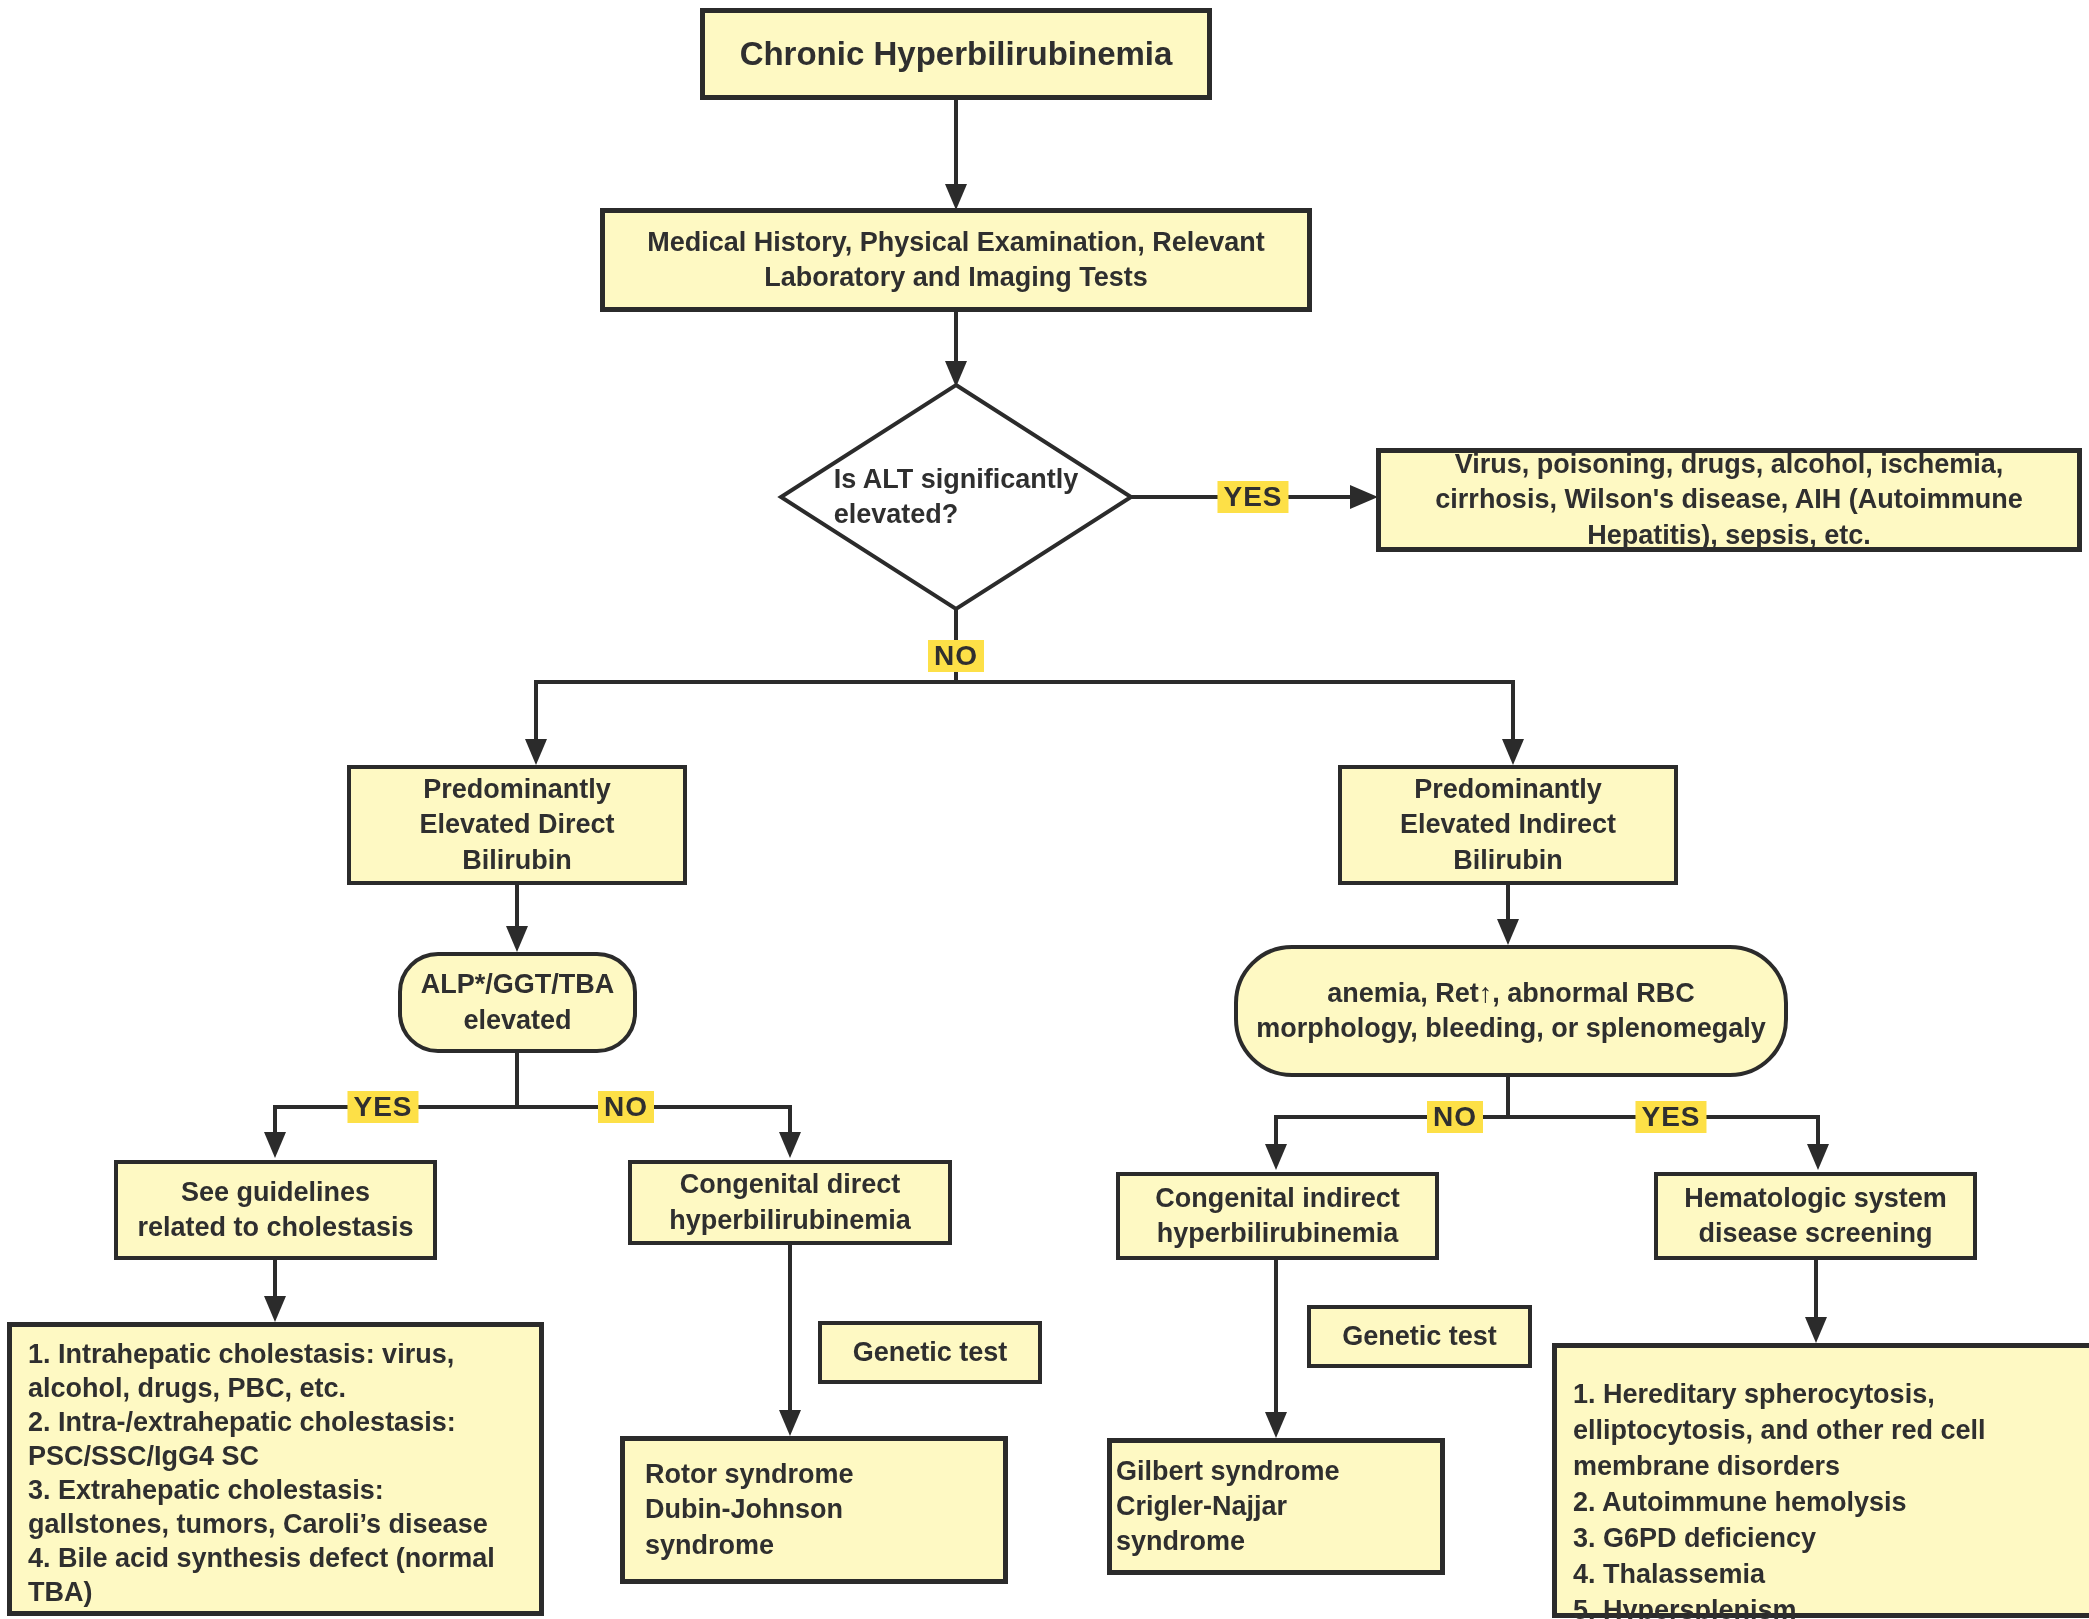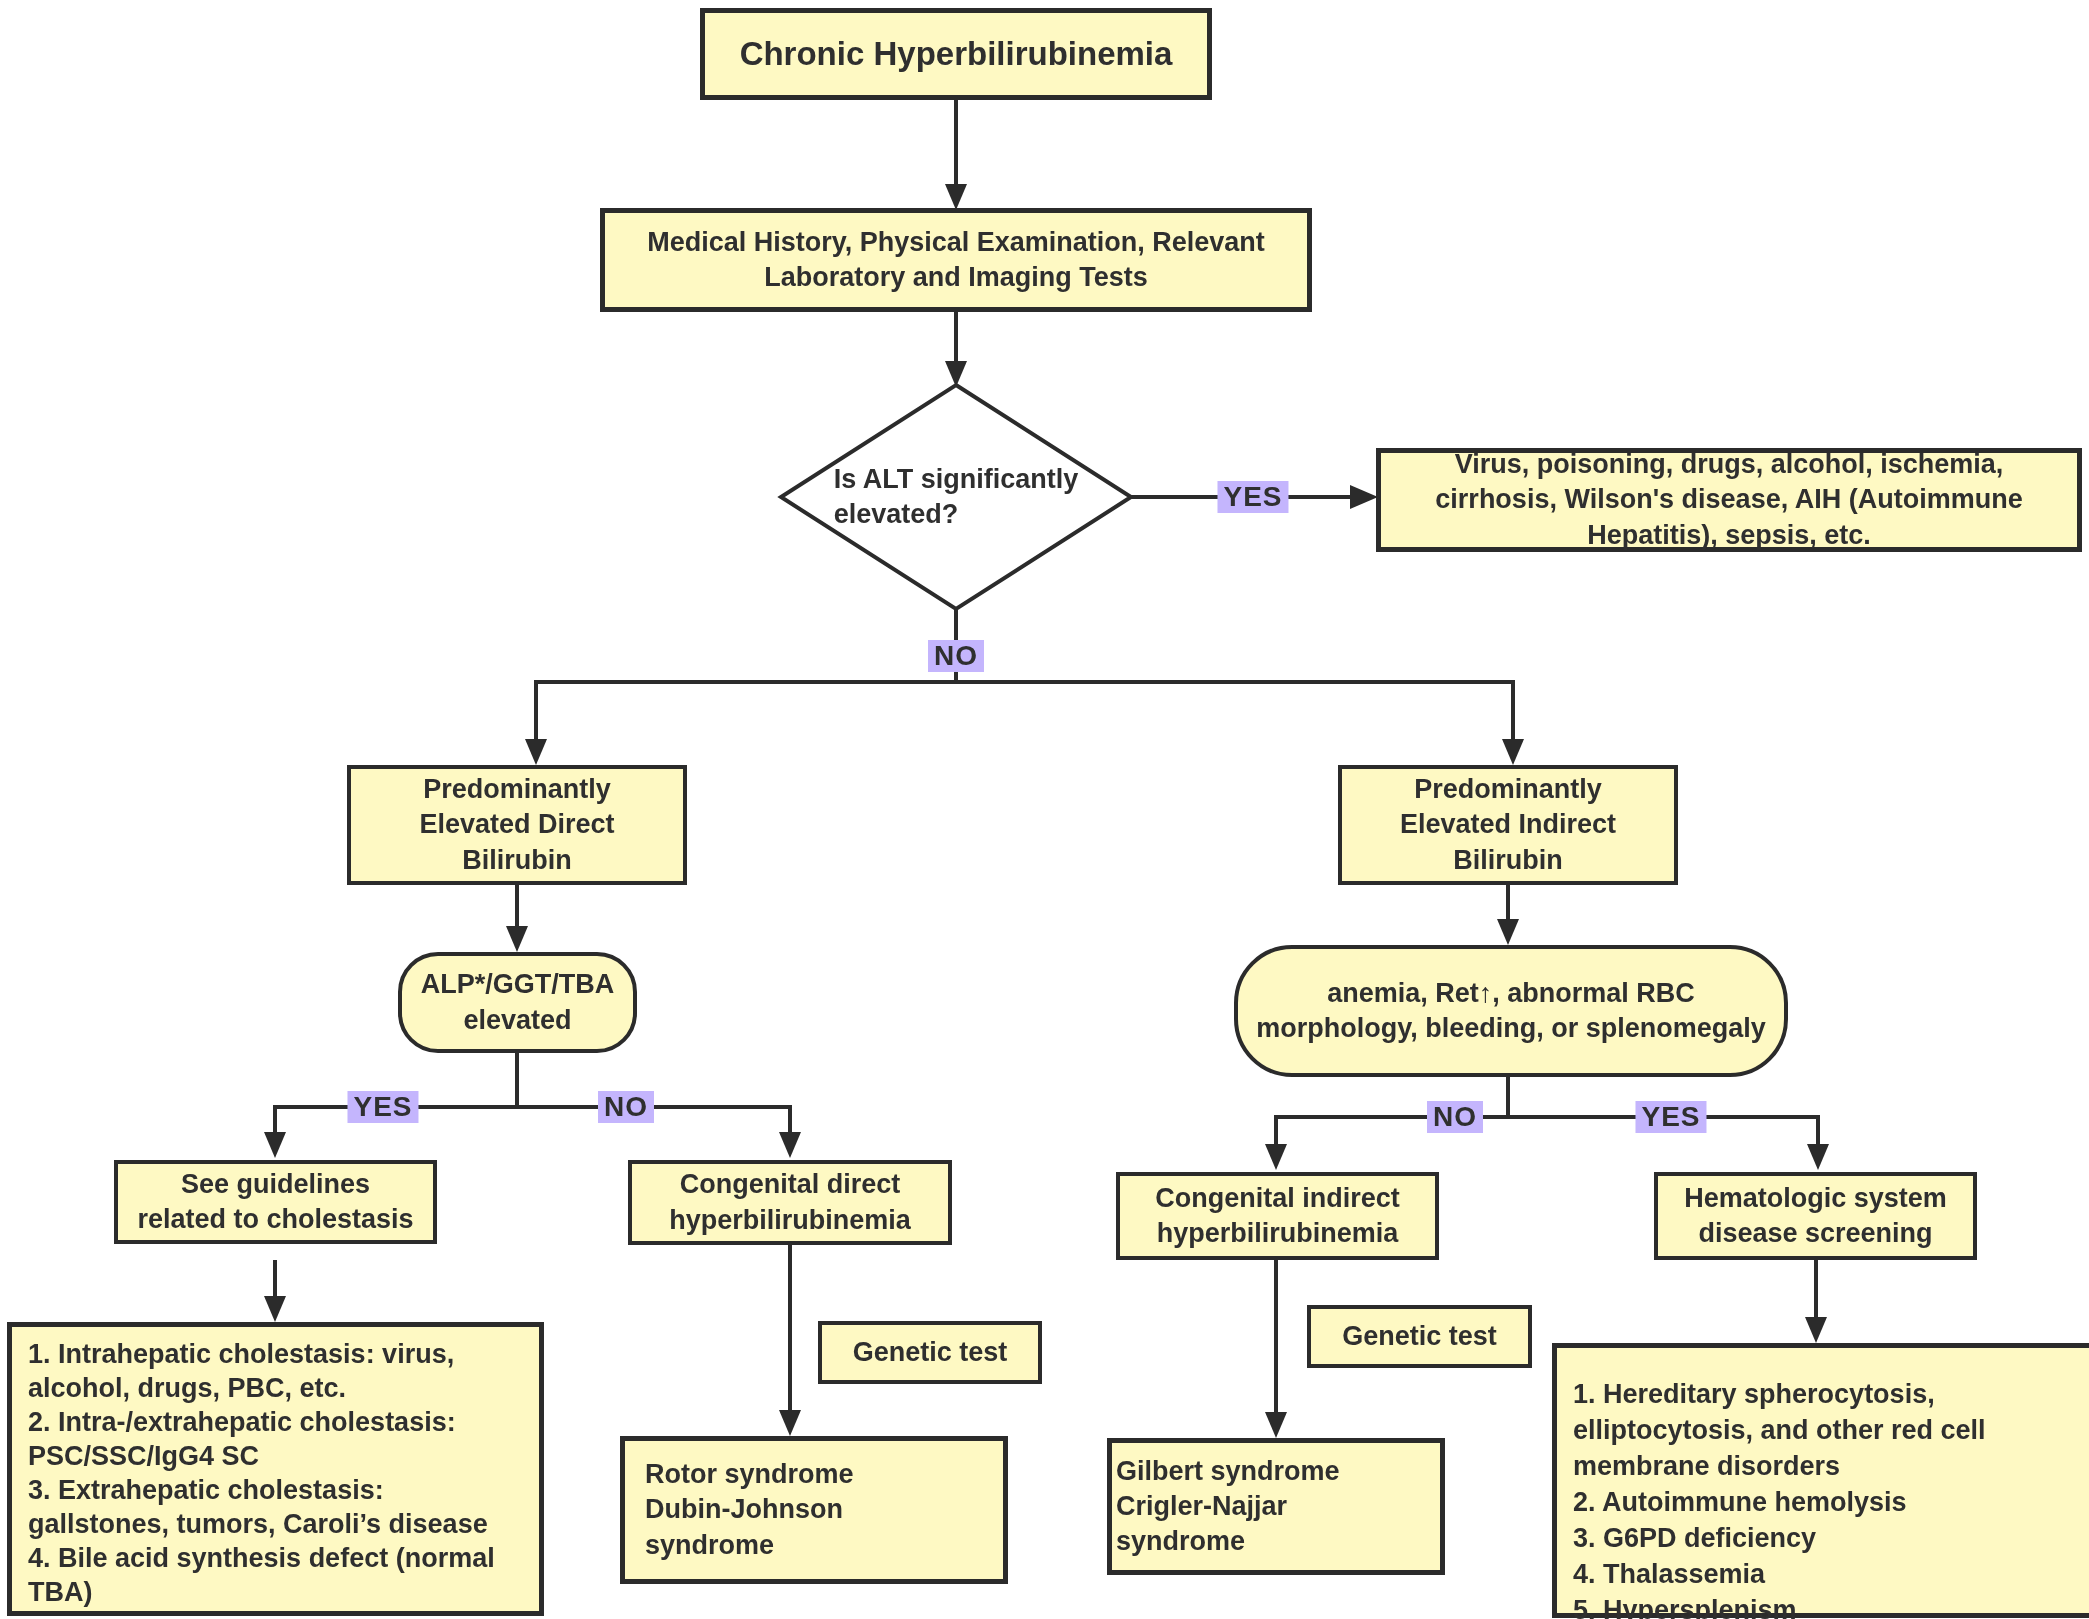--- a/index.html
+++ b/index.html
@@ -54,21 +54,21 @@
     justify-content: center;
     text-align: left;
     font-weight: bold;
     font-size: 27px;
     line-height: 1.3;
     white-space: pre;
   }
   .branch-label {
     position: absolute;
     transform: translate(-50%, -50%);
-    background: #c4b5fd;
+    background: #fde047;
     padding: 0 6px;
     font-weight: bold;
     font-size: 28px;
     letter-spacing: 1px;
     white-space: pre;
   }
   #title-node { font-size: 33px; }
 </style>
 </head>
 <body>
@@ -173,21 +173,21 @@
   <div class="node thin" style="left:1338px; top:765px; width:340px; height:120px;">Predominantly
 Elevated Indirect
 Bilirubin</div>
 
   <div class="node rounded" style="left:398px; top:952px; width:239px; height:101px; border-radius:40px;">ALP*/GGT/TBA
 elevated</div>
 
   <div class="node rounded" style="left:1234px; top:945px; width:554px; height:132px; border-radius:58px;">anemia, Ret↑, abnormal RBC
 morphology, bleeding, or splenomegaly</div>
 
-  <div class="node thin" style="left:114px; top:1160px; width:323px; height:84px;">See guidelines
+  <div class="node thin" style="left:114px; top:1160px; width:323px; height:100px;">See guidelines
 related to cholestasis</div>
 
   <div class="node thin" style="left:628px; top:1160px; width:324px; height:85px;">Congenital direct
 hyperbilirubinemia</div>
 
   <div class="node thin" style="left:1116px; top:1172px; width:323px; height:88px;">Congenital indirect
 hyperbilirubinemia</div>
 
   <div class="node thin" style="left:1654px; top:1172px; width:323px; height:88px;">Hematologic system
 disease screening</div>

